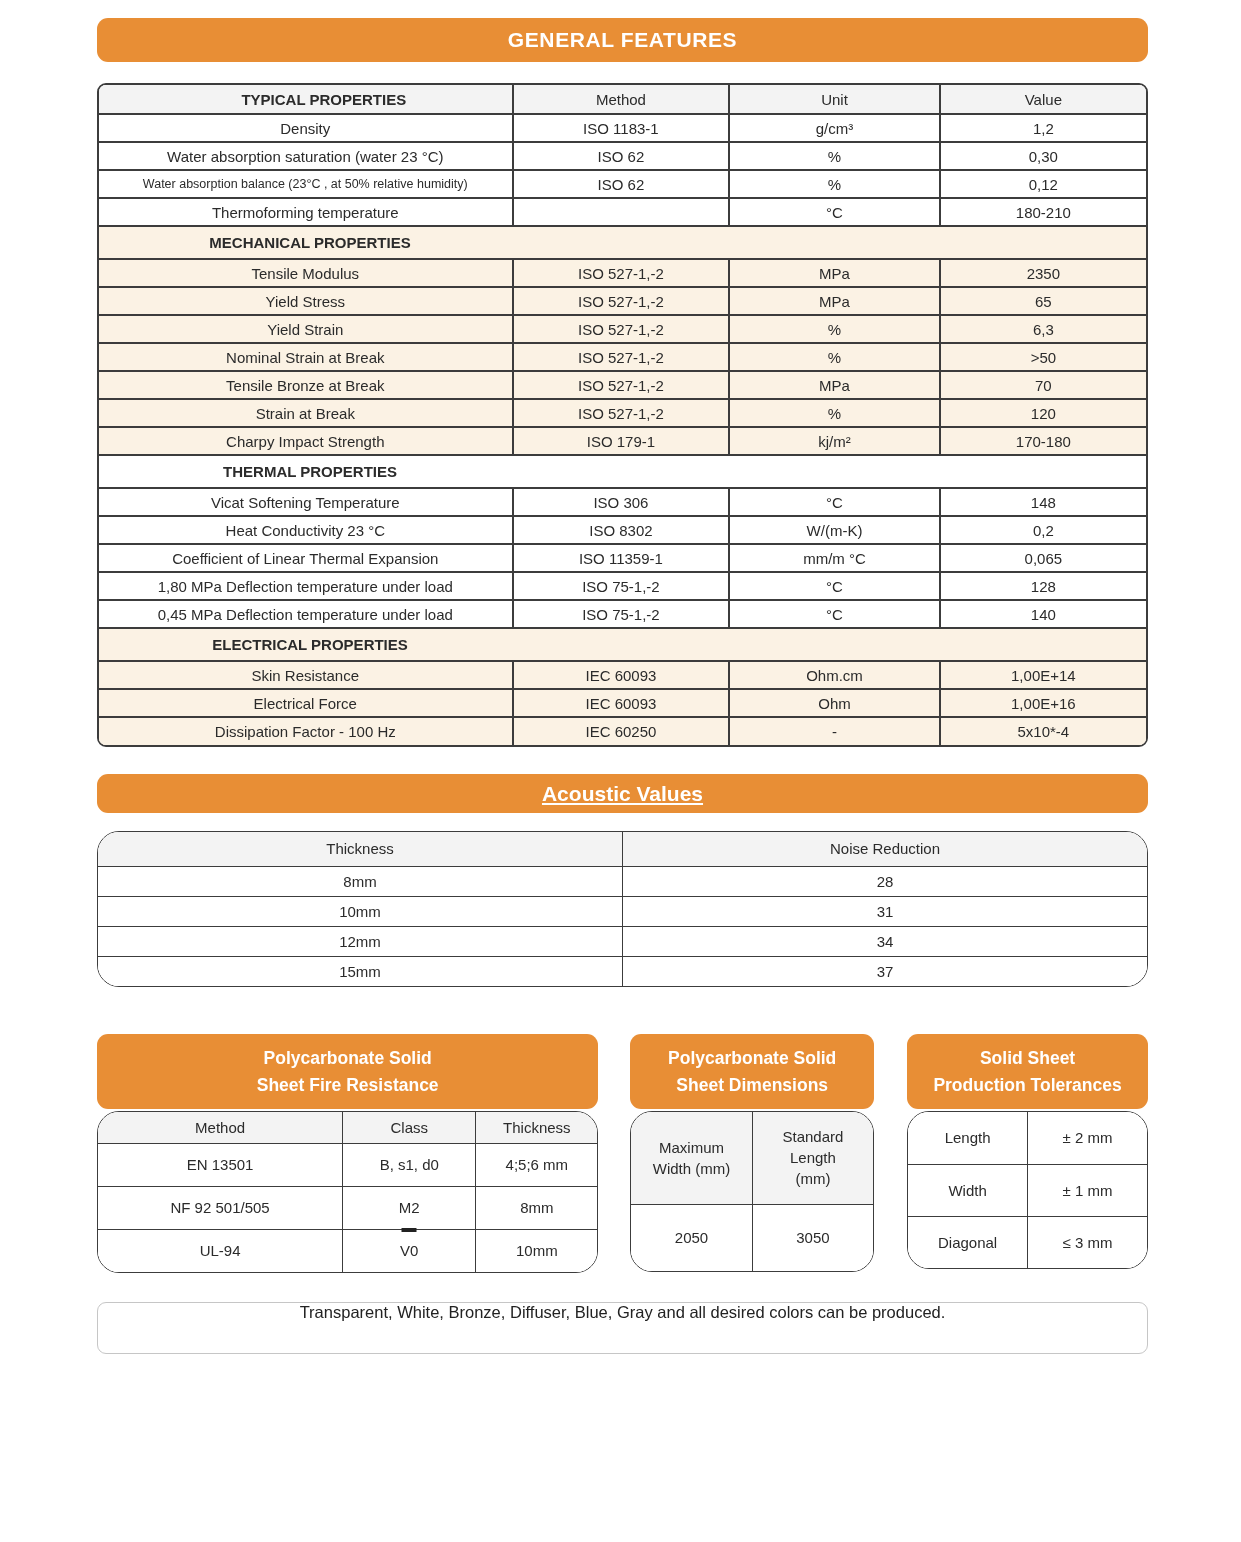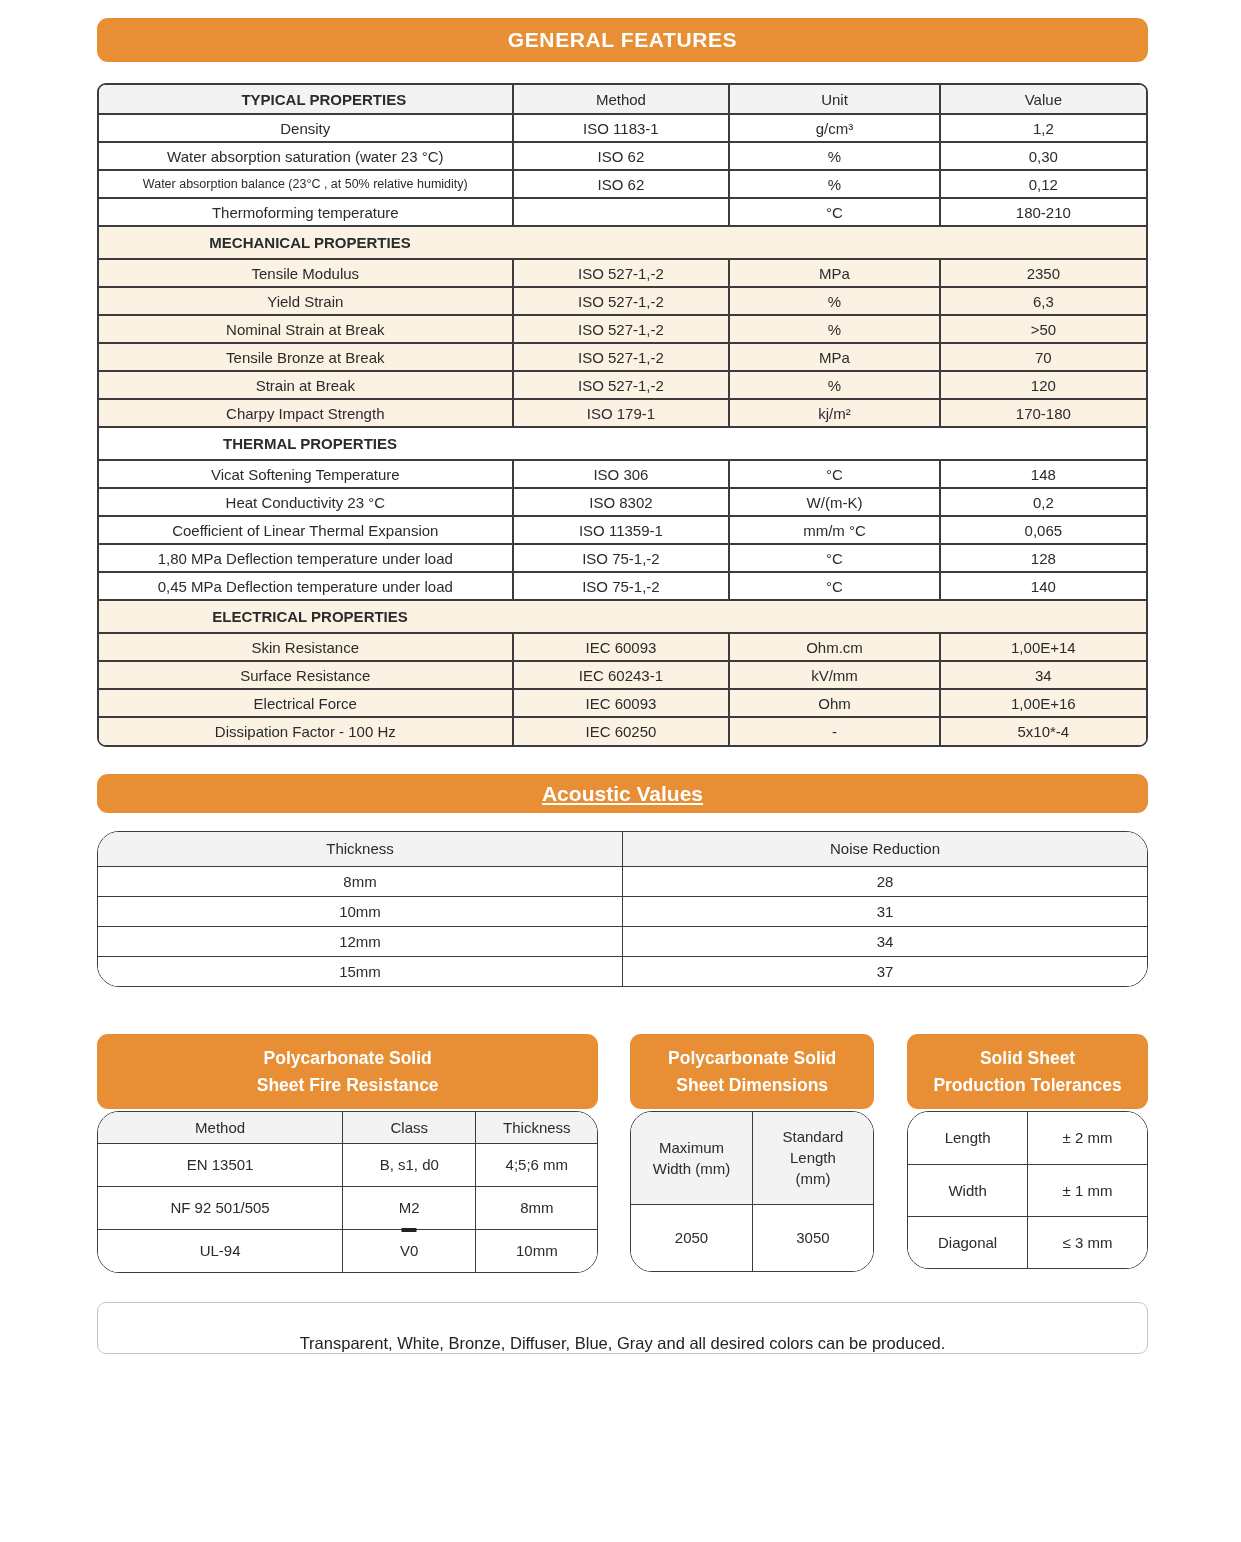--- a/index.html
+++ b/index.html
@@ -87,21 +87,21 @@
   .tbl-dims th{height:92px;padding:4px 18px;line-height:1.4;}
   .tbl-dims td{height:67px;}
   .tbl-tol td{height:52px;}
   
   .note{
     margin-top:29px;
     height:52px;
     border:1.5px solid var(--not__border);
     border-radius:9px;
     display:flex;
-    align-items:flex-end;
+    align-items:flex-start;
     justify-content:center;
     font-size:16.5px;
     color:#222;
     background:#fff;
   }
 </style>
 </head>
 <body>
 
 <div class="page">
@@ -152,20 +152,26 @@
           <tr class="r-section bg-c">
             <td class="bg-c" colspan="4"><div class="sec-label">MECHANICAL PROPERTIES</div></td>
           </tr>
           <tr class="r-data bg-c">
             <td class="bg-c">Tensile Modulus</td>
             <td class="bg-c">ISO 527-1,-2</td>
             <td class="bg-c">MPa</td>
             <td class="bg-c">2350</td>
           </tr>
           <tr class="r-data bg-c">
+            <td class="bg-c">Yield Stress</td>
+            <td class="bg-c">ISO 527-1,-2</td>
+            <td class="bg-c">MPa</td>
+            <td class="bg-c">65</td>
+          </tr>
+          <tr class="r-data bg-c">
             <td class="bg-c">Yield Strain</td>
             <td class="bg-c">ISO 527-1,-2</td>
             <td class="bg-c">%</td>
             <td class="bg-c">6,3</td>
           </tr>
           <tr class="r-data bg-c">
             <td class="bg-c">Nominal Strain at Break</td>
             <td class="bg-c">ISO 527-1,-2</td>
             <td class="bg-c">%</td>
             <td class="bg-c">&gt;50</td>
@@ -222,26 +228,20 @@
             <td class="bg-w">140</td>
           </tr>
           <tr class="r-section bg-c">
             <td class="bg-c" colspan="4"><div class="sec-label">ELECTRICAL PROPERTIES</div></td>
           </tr>
           <tr class="r-data bg-c">
             <td class="bg-c">Skin Resistance</td>
             <td class="bg-c">IEC 60093</td>
             <td class="bg-c">Ohm.cm</td>
             <td class="bg-c">1,00E+14</td>
-          </tr>
-          <tr class="r-data bg-c">
-            <td class="bg-c">Surface Resistance</td>
-            <td class="bg-c">IEC 60243-1</td>
-            <td class="bg-c">kV/mm</td>
-            <td class="bg-c">34</td>
           </tr>
           <tr class="r-data bg-c">
             <td class="bg-c">Electrical Force</td>
             <td class="bg-c">IEC 60093</td>
             <td class="bg-c">Ohm</td>
             <td class="bg-c">1,00E+16</td>
           </tr>
           <tr class="r-data bg-c">
             <td class="bg-c">Dissipation Factor - 100 Hz</td>
             <td class="bg-c">IEC 60250</td>

